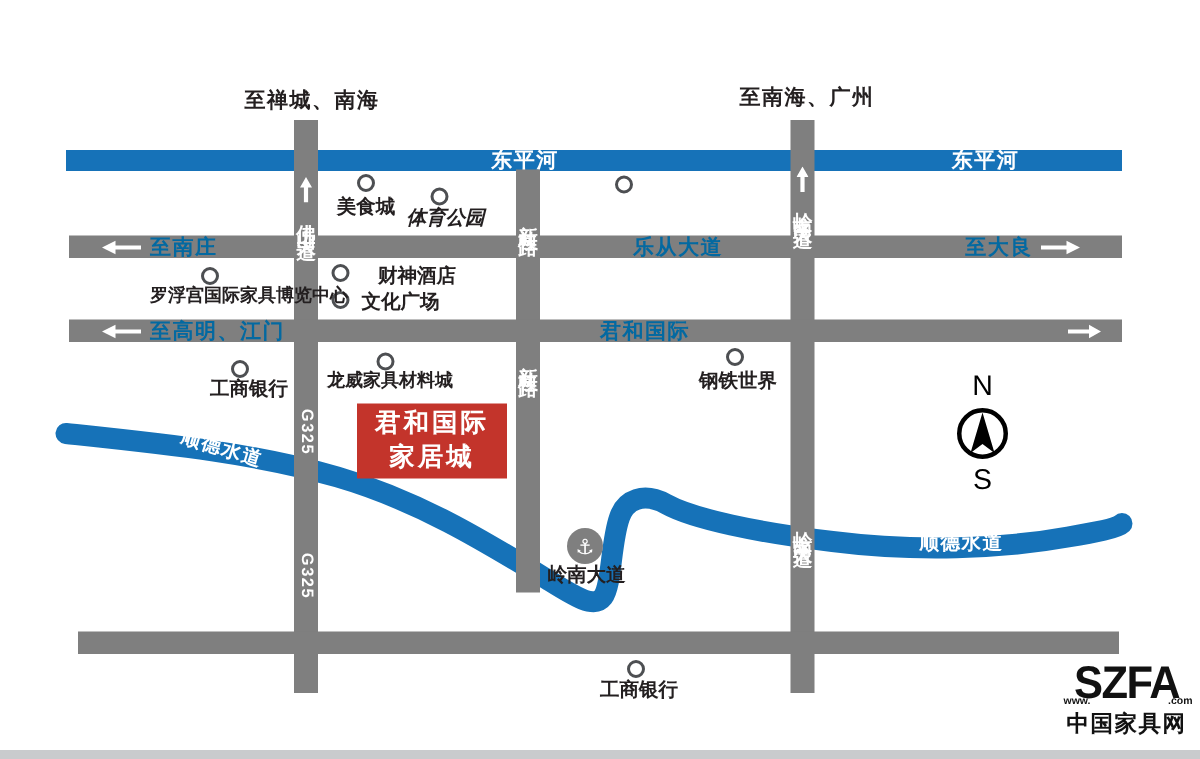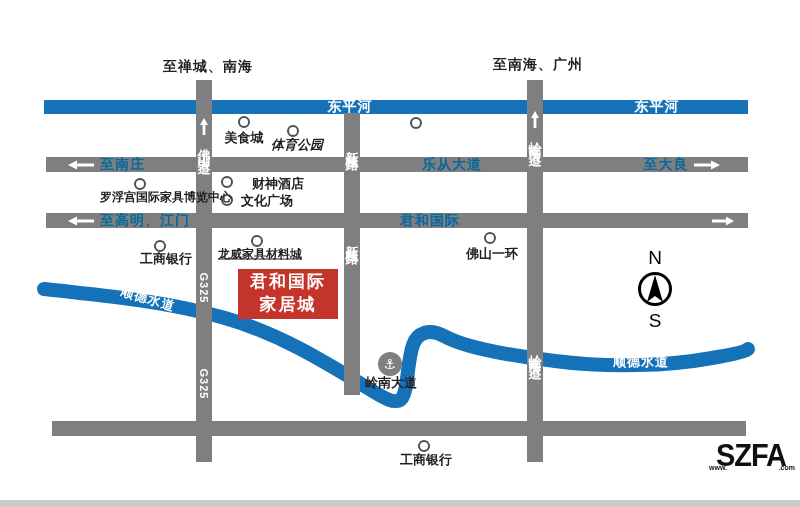--- a/index.html
+++ b/index.html
@@ -153,35 +153,36 @@
     <svg class="abs" style="left:-17px;top:25px;" width="34" height="34">
       <polygon points="17,3 9,30 17,24 25,30" fill="#000"></polygon>
     </svg>
     <div class="s">S</div>
   </div>
 
   <div id="logo">
     <span class="www">www.</span>
     <span class="brand">SZFA</span>
     <span class="com">.com</span>
+    <div class="site">中国家具网</div>
   </div>
 
   <div id="border-bottom"></div>
 <div class="poi-dot" style="left: 244px; top: 122px;"></div>
     <div class="poi-label center" style="left: 244px; top: 138px;">美食城</div>
     <div class="poi-dot" style="left: 293px; top: 131px;"></div>
     <div class="poi-label center" style="left: 297px; top: 145px; font-style: italic;">体育公园</div>
     <div class="poi-dot" style="left: 416px; top: 123px;"></div>
     <div class="poi-dot" style="left: 227px; top: 182px;"></div>
     <div class="poi-label left" style="left: 252px; top: 184px;">财神酒店</div>
     <div class="poi-dot" style="left: 227px; top: 200px;"></div>
     <div class="poi-label left" style="left: 241px; top: 201px;">文化广场</div>
     <div class="poi-dot" style="left: 140px; top: 184px;"></div>
     <div class="poi-label center small" style="left: 122px; top: 197px; margin-left: 44px;">罗浮宫国际家具博览中心</div>
     <div class="poi-dot" style="left: 160px; top: 246px;"></div>
     <div class="poi-label center" style="left: 166px; top: 259px;">工商银行</div>
     <div class="poi-dot" style="left: 257px; top: 241px;"></div>
-    <div class="poi-label center small" style="left: 260px; top: 254px; text-decoration: underline;">龙威家具材料城</div>
+    <div class="poi-label center small" style="left: 260px; top: 254px;">龙威家具材料城</div>
     <div class="poi-dot" style="left: 490px; top: 238px;"></div>
-    <div class="poi-label center" style="left: 492px; top: 254px;">佛山一环</div>
+    <div class="poi-label center" style="left: 492px; top: 254px;">钢铁世界</div>
     <div class="poi-dot" style="left: 424px; top: 446px;"></div>
     <div class="poi-label center" style="left: 426px; top: 460px;">工商银行</div>
   </div>
 
 </body></html>

